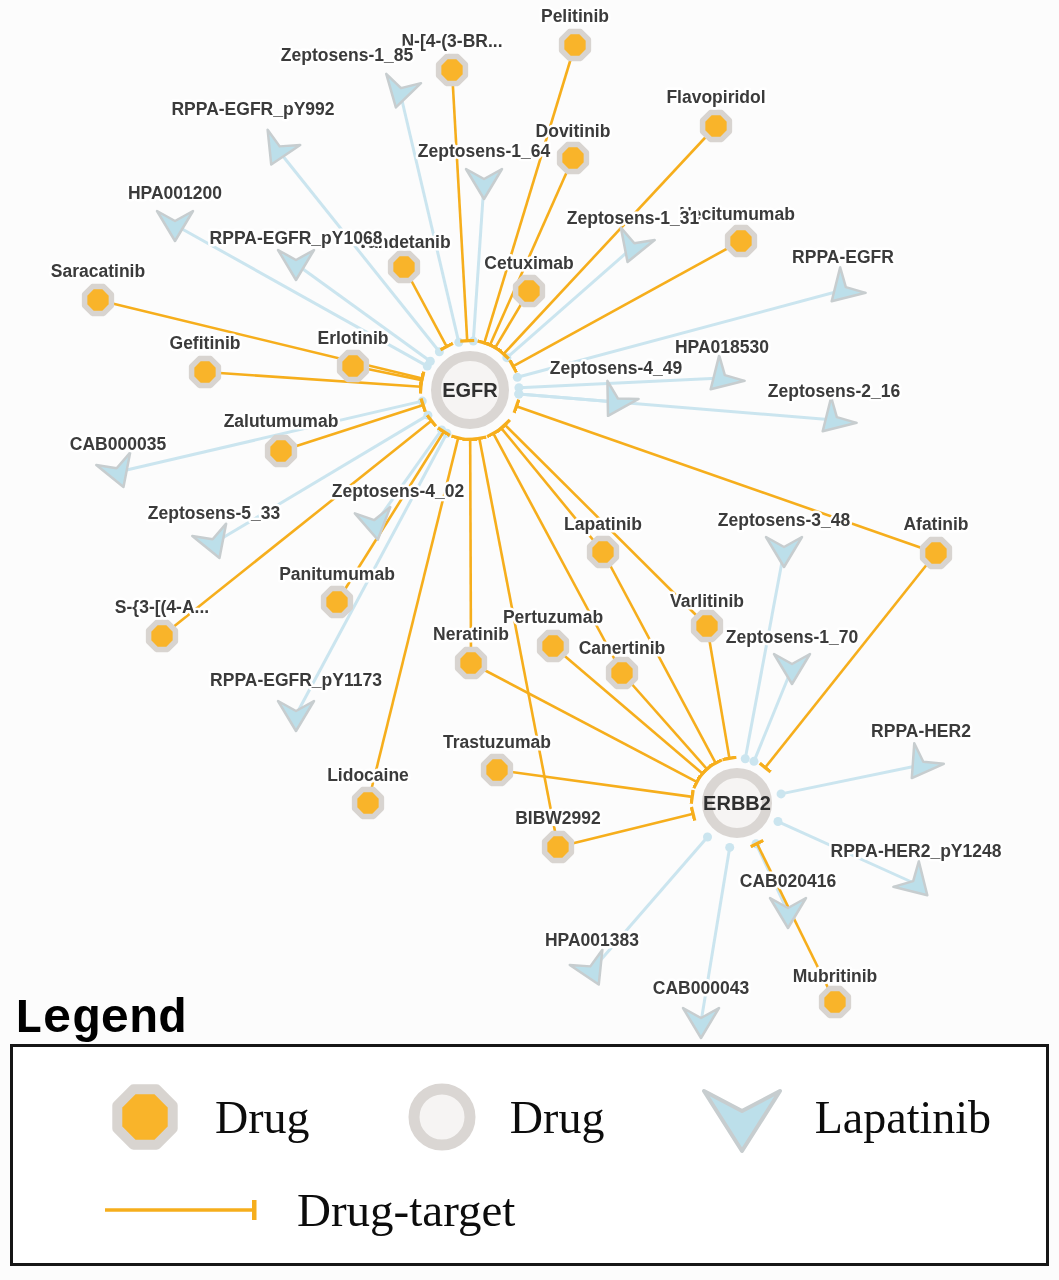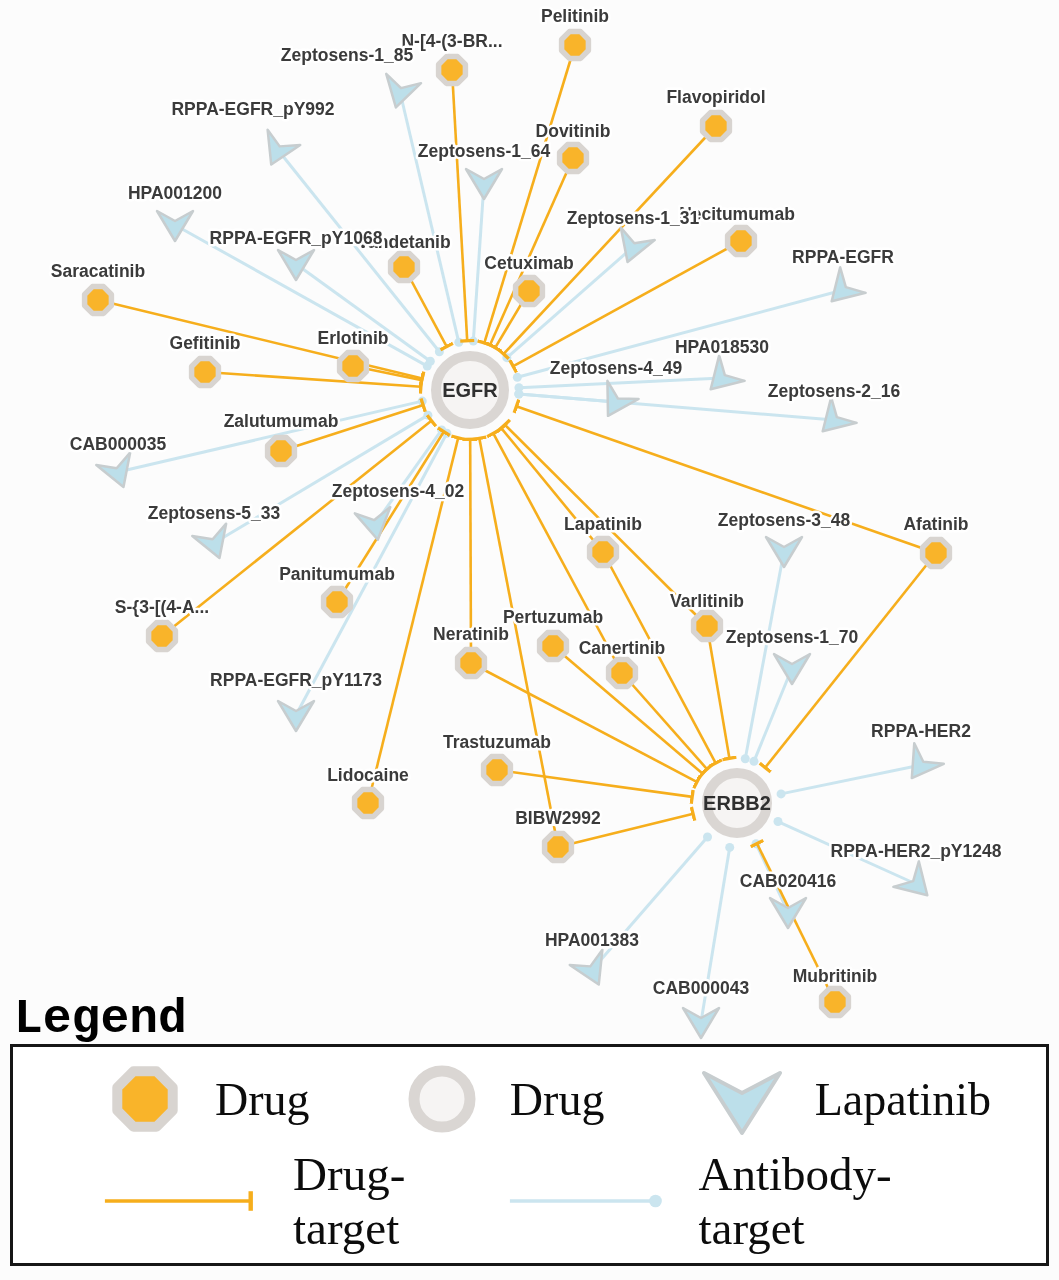--- a/index.html
+++ b/index.html
@@ -322,21 +322,14 @@
     </div>
   </div>
   <div class="legend-row">
     <div class="legend-item">
       <svg width="170" height="26" viewBox="0 0 170 26">
         <line class="leg-drug-line" x1="4" y1="13" x2="152" y2="13"></line>
         <rect class="leg-drug-tee" x="151" y="3" width="4.5" height="20"></rect>
       </svg>
       <span class="legend-edge-label">Drug-target</span>
     </div>
-    <div class="legend-item">
-      <svg width="170" height="26" viewBox="0 0 170 26">
-        <line class="leg-ab-line" x1="4" y1="13" x2="150" y2="13"></line>
-        <circle class="leg-ab-dot" cx="153" cy="13" r="6.5"></circle>
-      </svg>
-      <span class="legend-edge-label">Antibody-target</span>
-    </div>
   </div>
 </div>
 
 </body></html>

